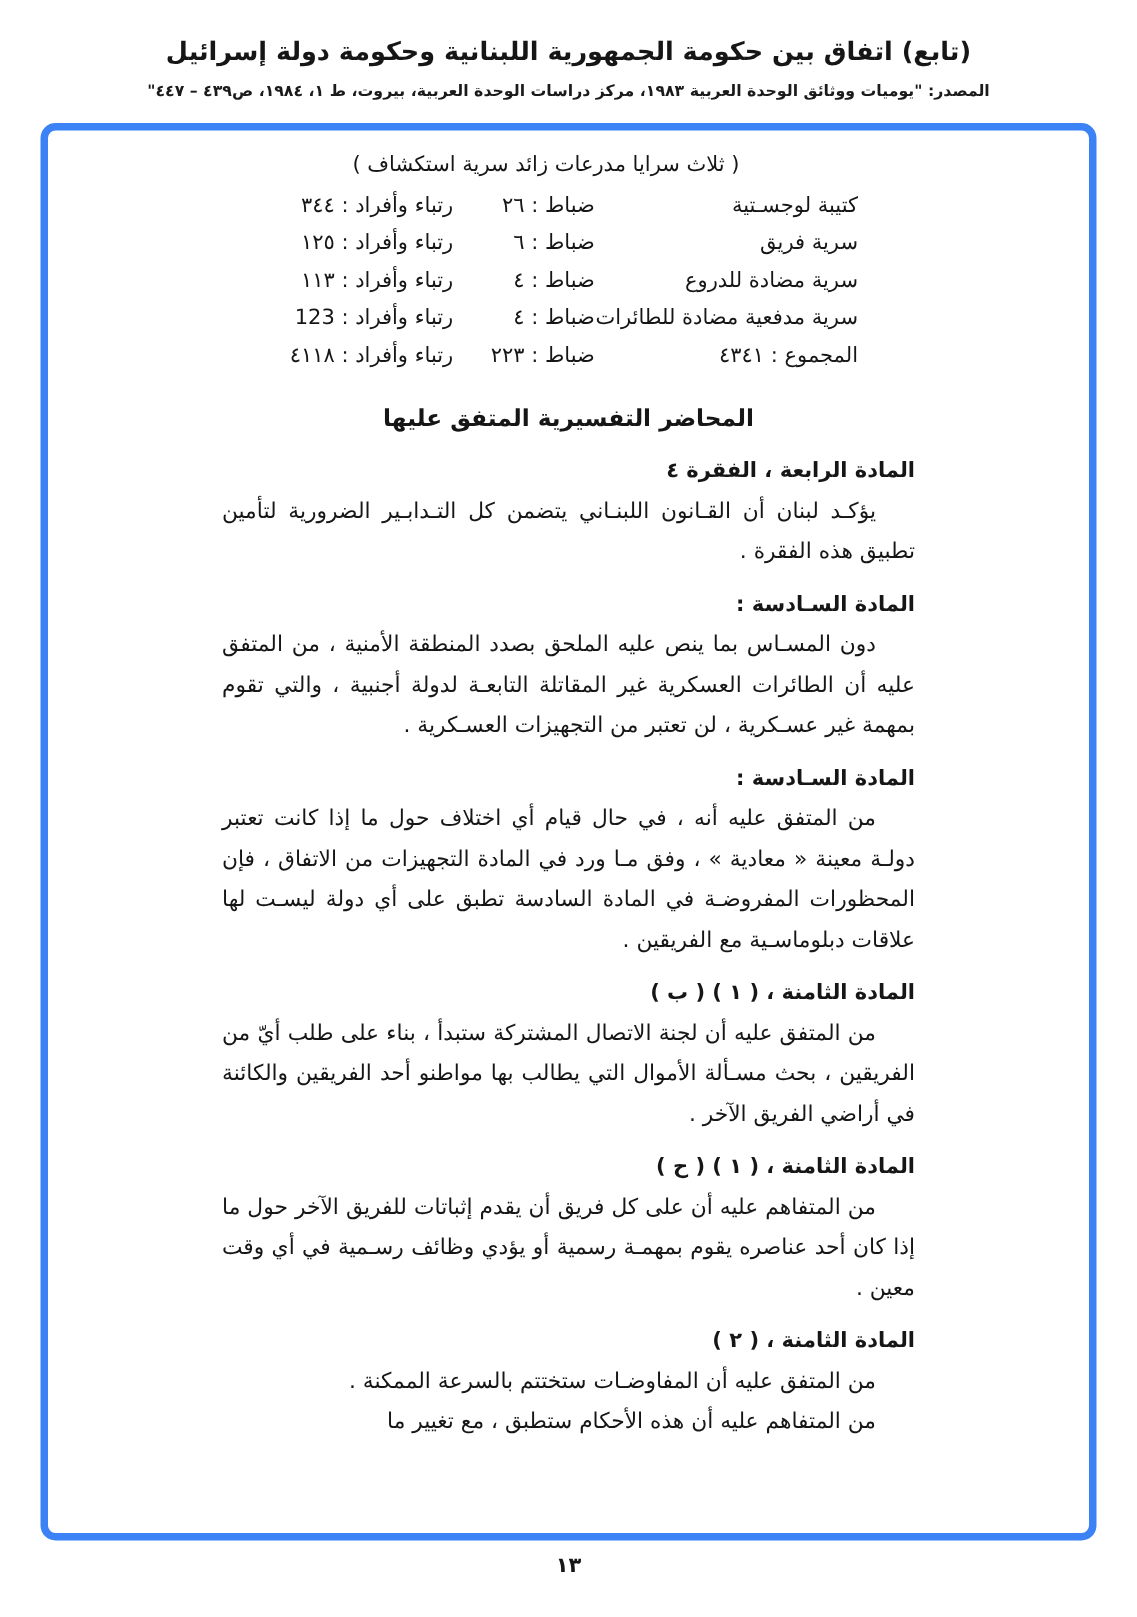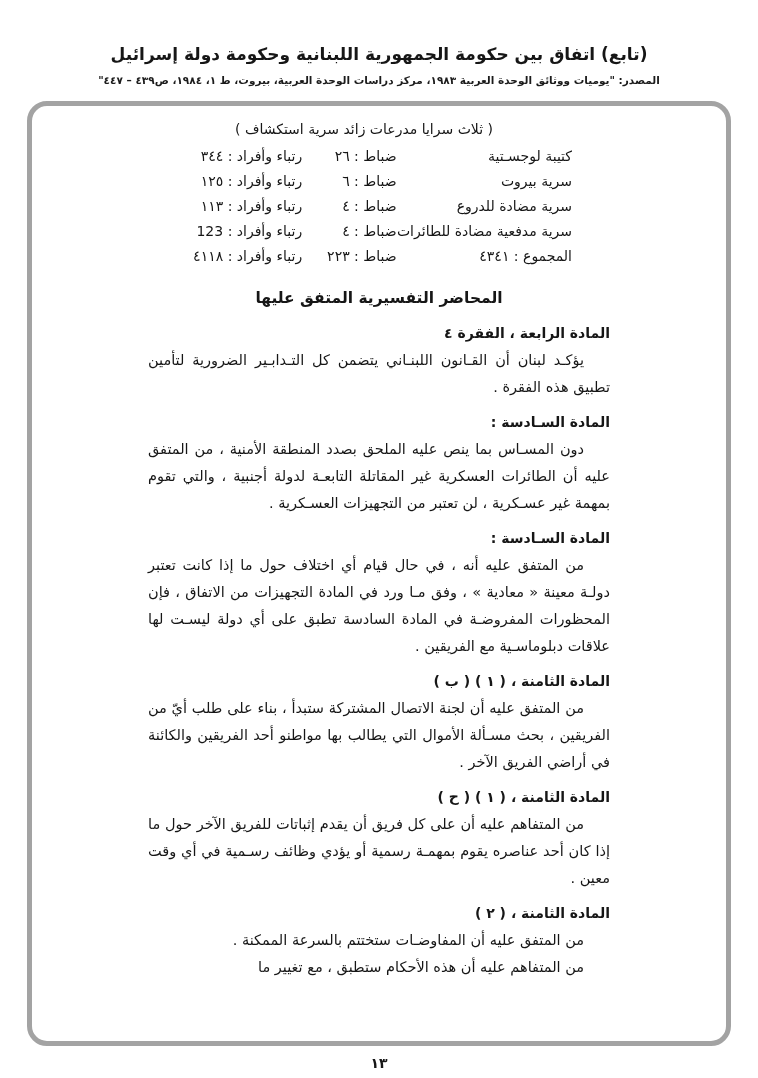--- a/index.html
+++ b/index.html
@@ -11,42 +11,42 @@
   }
   body {
     width: 758px;
     height: 1078px;
     overflow: hidden;
     position: relative;
   }
   
   .doc-header {
     text-align: center;
-    padding-top: 44px;
+    padding-top: 25px;
     direction: rtl;
   }
   .doc-title {
     font-size: 17px;
     font-weight: bold;
     letter-spacing: 0;
   }
   .doc-source {
     font-size: 10.5px;
     font-weight: bold;
     margin-top: 10px;
     color: #1b1b1b;
   }
   
   .green-box {
     box-sizing: border-box;
     width: 704px;
     height: 945px;
     margin: 15px auto 0 auto;
-    border: 5px solid #a3a3a3;
-    border-radius: 20px;
+    border: 5px solid #3b82f6;
+    border-radius: 10px;
     background: #ffffff;
     overflow: hidden;
   }
   .box-content {
     width: 462px;
     margin: 10px auto 0 auto;
     direction: rtl;
   }
   
   .intro-note {
@@ -112,21 +112,21 @@
 
     <div class="intro-note">( ثلاث سرايا مدرعات زائد سرية استكشاف )</div>
 
     <div class="mil-table">
       <div class="mil-row">
         <div class="cell-name">كتيبة لوجسـتية</div>
         <div class="cell-off">ضباط : ٢٦</div>
         <div class="cell-ranks">رتباء وأفراد : ٣٤٤</div>
       </div>
       <div class="mil-row">
-        <div class="cell-name">سرية بيروت</div>
+        <div class="cell-name">سرية فريق</div>
         <div class="cell-off">ضباط : ٦</div>
         <div class="cell-ranks">رتباء وأفراد : ١٢٥</div>
       </div>
       <div class="mil-row">
         <div class="cell-name">سرية مضادة للدروع</div>
         <div class="cell-off">ضباط : ٤</div>
         <div class="cell-ranks">رتباء وأفراد : ١١٣</div>
       </div>
       <div class="mil-row">
         <div class="cell-name">سرية مدفعية مضادة للطائرات</div>

